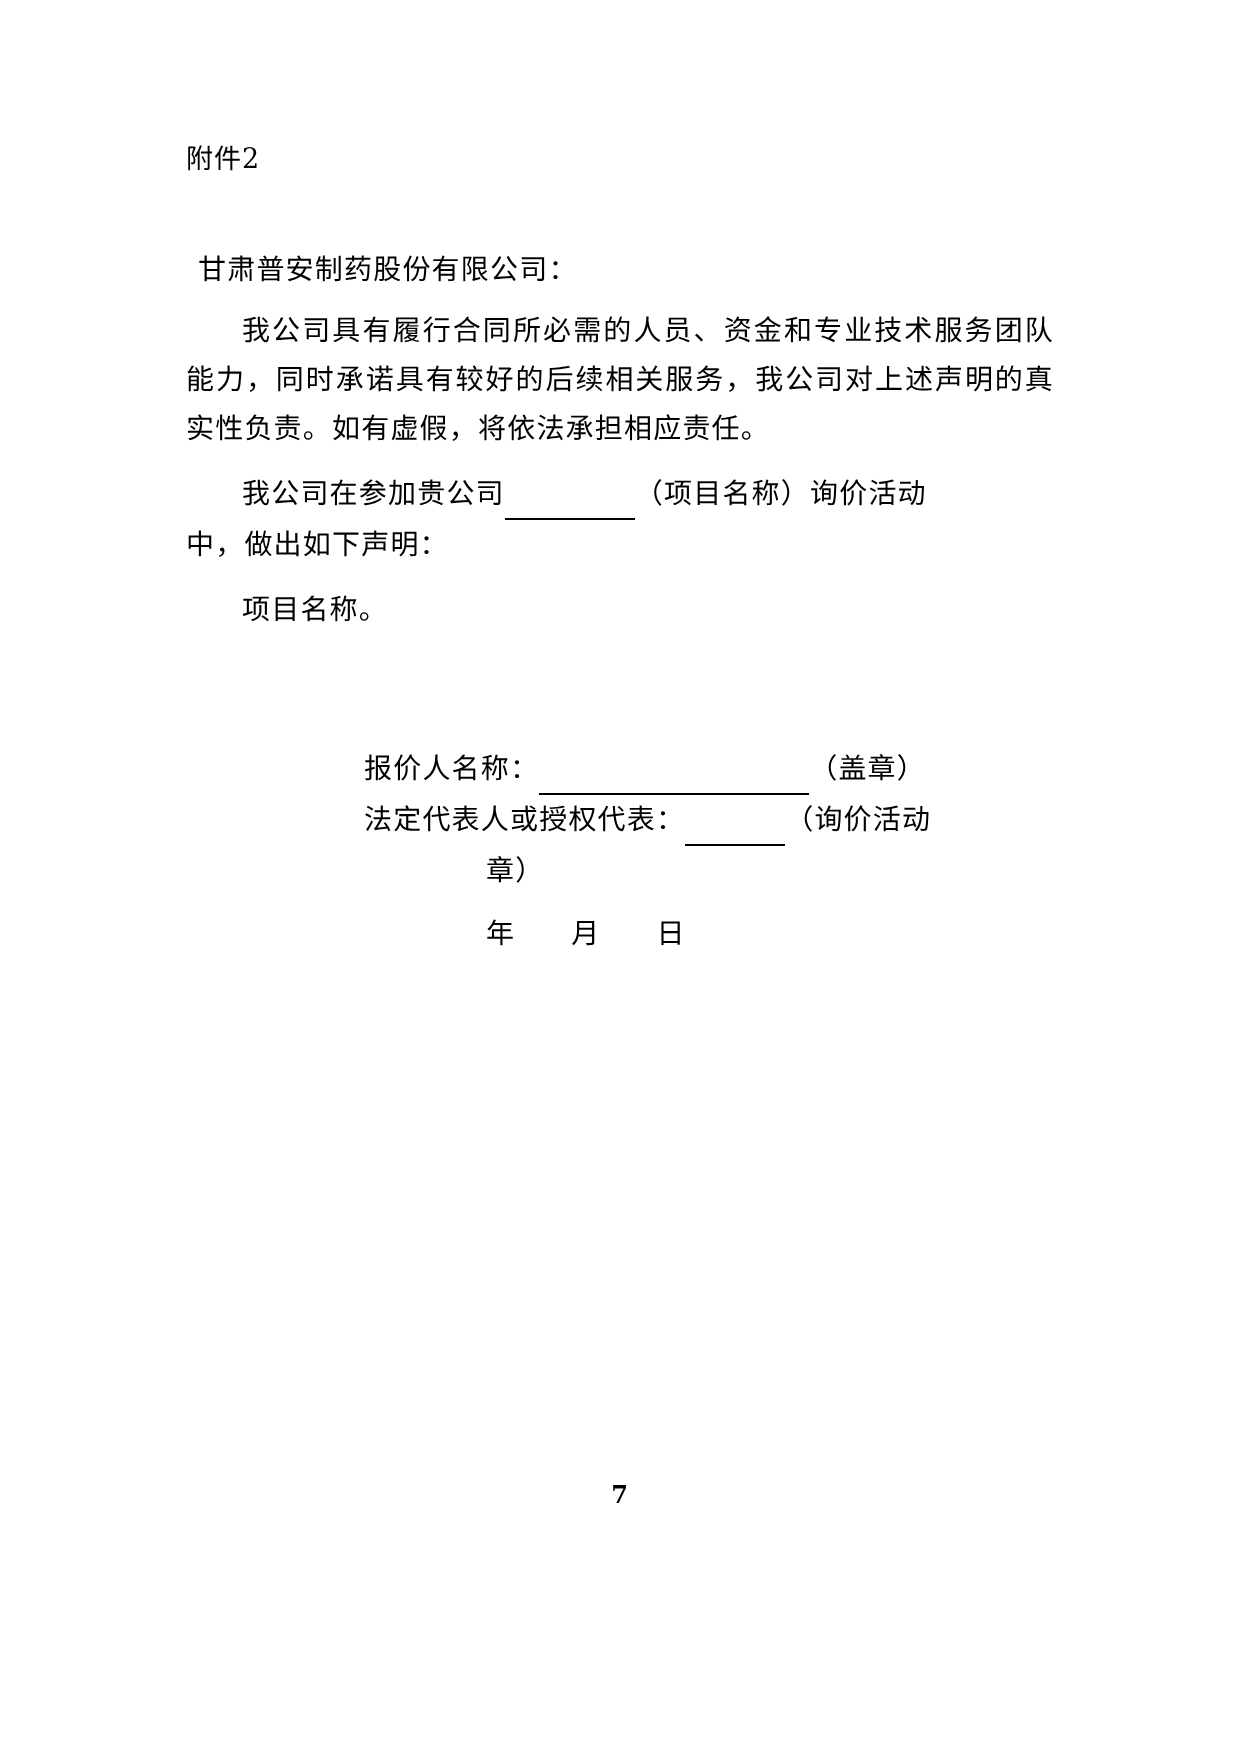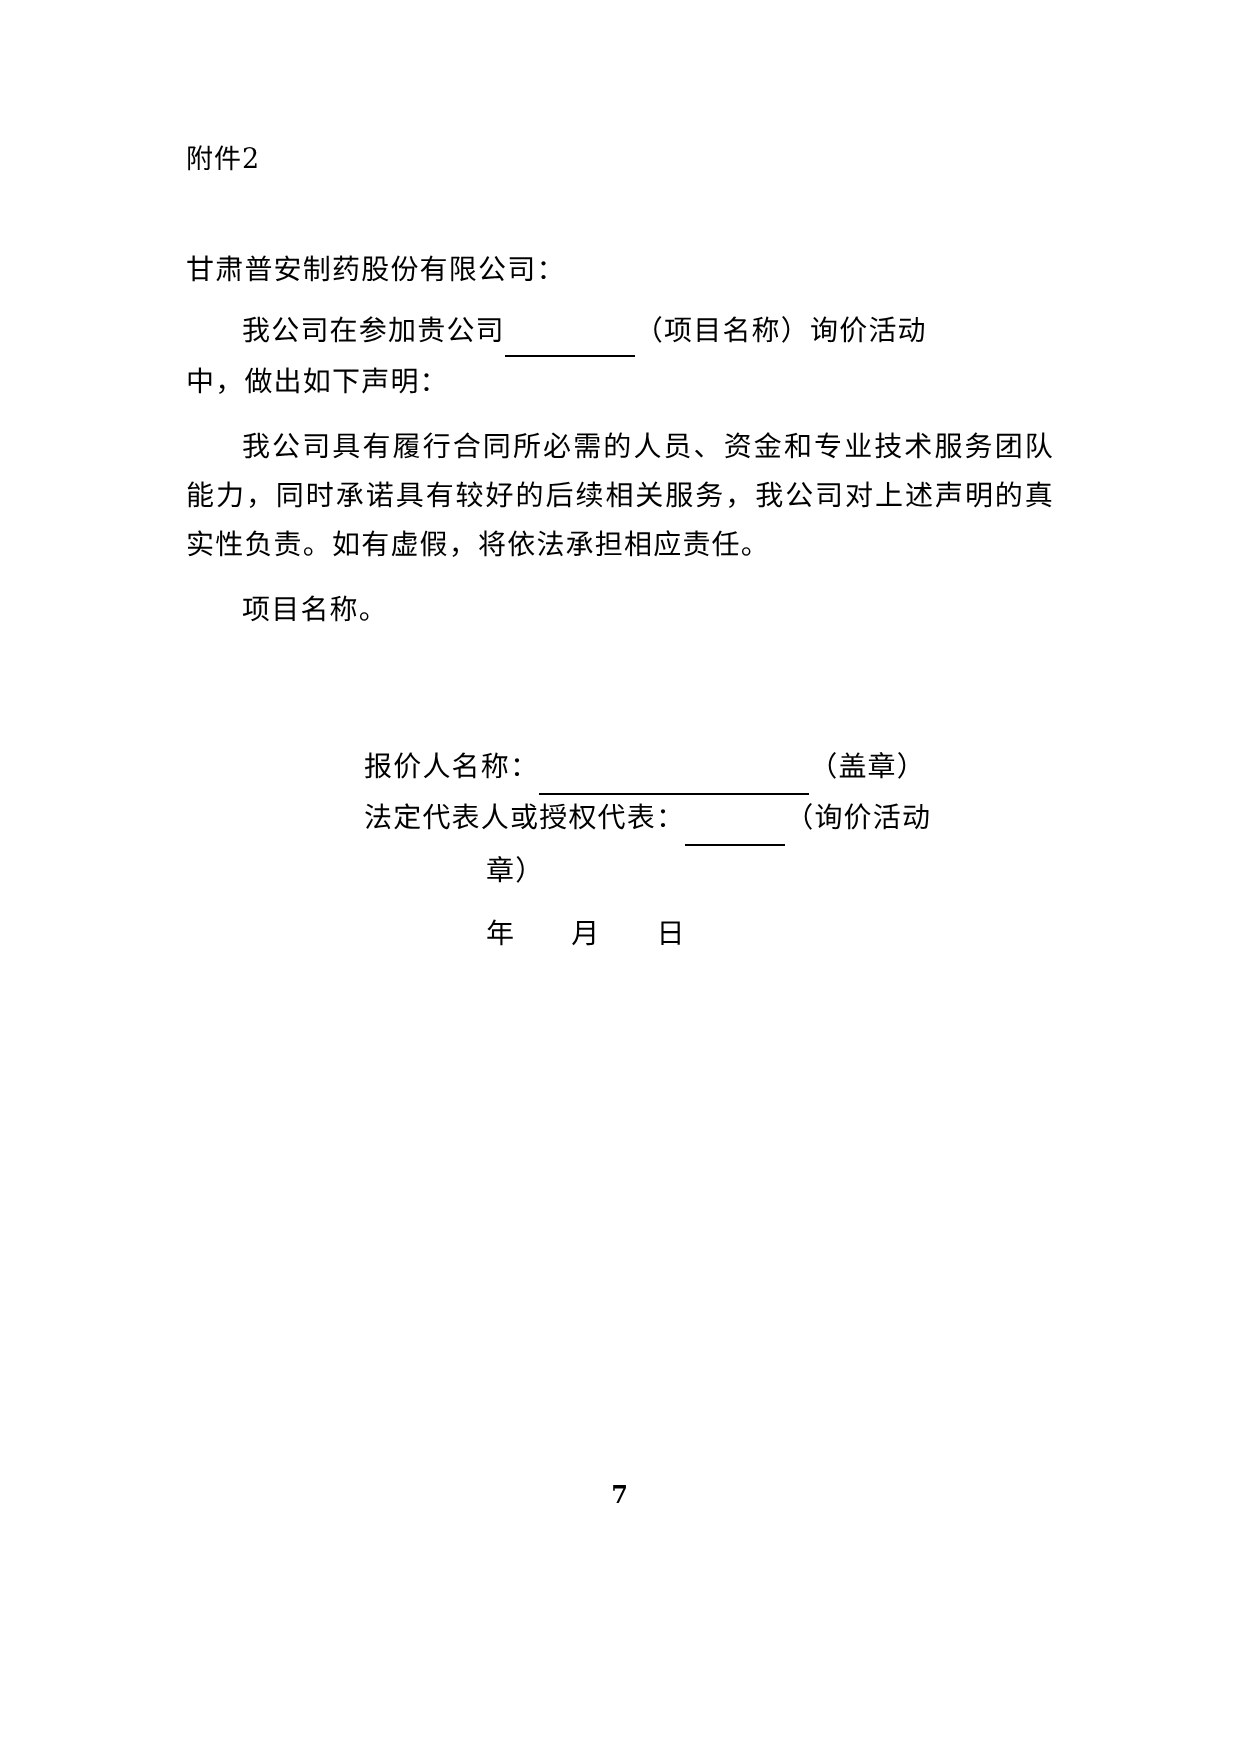--- a/index.html
+++ b/index.html
@@ -41,21 +41,21 @@
     font-size: 37px;
     font-weight: bold;
     line-height: 1.62;
     letter-spacing: 2px;
     font-family: "DejaVu Serif", "Liberation Serif", serif;
   }
   .doc-title .line {
     display: block;
   }
   .addressee {
-    margin: 72px 0 0 0;
+    margin: 72px 0 0 12px;
     font-size: 28px;
     line-height: 1.45;
     letter-spacing: 1.2px;
     font-family: "DejaVu Serif", "Liberation Serif", serif;
   }
   .para {
     margin: 16px 0 0 0;
     font-size: 28px;
     line-height: 1.75;
     letter-spacing: 1.2px;
@@ -75,21 +75,20 @@
   .sign-block {
     margin: 110px 0 0 0;
     font-size: 28px;
     line-height: 1.75;
     letter-spacing: 1.2px;
     font-family: "DejaVu Serif", "Liberation Serif", serif;
   }
   .sign-row {
     padding-left: 178px;
     position: relative;
-    font-family: Liberation Mono, monospace;
   }
   .blank-name { width: 270px; }
   .blank-rep { width: 100px; }
   .sign-cont {
     padding-left: 300px;
   }
   .date-row {
     padding-left: 300px;
     margin-top: 14px;
     letter-spacing: 1.2px;
@@ -111,26 +110,26 @@
 
 <div class="page">
 
   <div class="content">
 
     <p class="attachment-label">附件2</p>
 
 
     <p class="addressee">甘肃普安制药股份有限公司：</p>
 
+    <p class="para indent">我公司具有履行合同所必需的人员、资金和专业技术服务团队能力，同时承诺具有较好的后续相关服务，我公司对上述声明的真实性负责。如有虚假，将依法承担相应责任。</p>
+
     <p class="para indent">
       <span>我公司在参加贵公司</span><span class="blank-inline blank-project">&nbsp;</span><span>（项目名称）询价活动</span><br>
       <span>中，做出如下声明：</span>
     </p>
-
-    <p class="para indent">我公司具有履行合同所必需的人员、资金和专业技术服务团队能力，同时承诺具有较好的后续相关服务，我公司对上述声明的真实性负责。如有虚假，将依法承担相应责任。</p>
 
     <p class="para indent">项目名称。</p>
 
     <div class="sign-block">
 
       <div class="sign-row">
         <span>报价人名称：</span><span class="blank-inline blank-name">&nbsp;</span><span>（盖章）</span>
       </div>
 
       <div class="sign-row">

